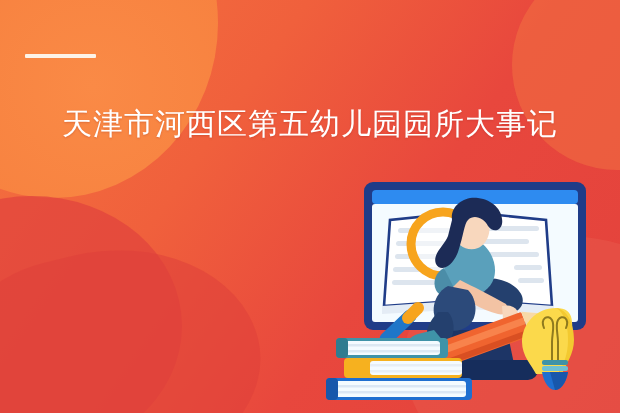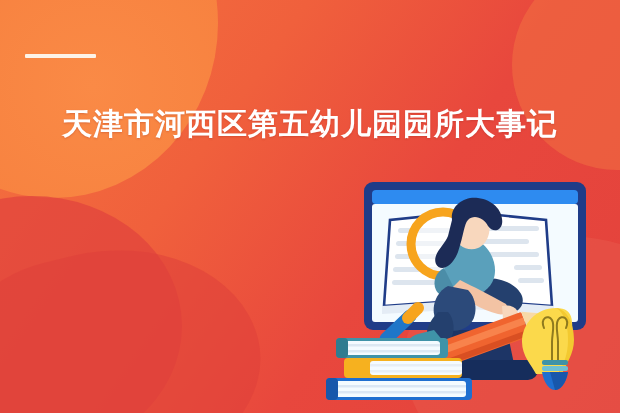--- a/index.html
+++ b/index.html
@@ -61,21 +61,21 @@
     background:#fdf3e8;
     border-radius:1px;
   }
   #page-title {
     position:absolute;
     left:0; top:104px;
     width:620px;
     text-align:center;
     color:#ffffff;
     font-size:30px;
-    font-weight:bold;
+    font-weight:normal;
     letter-spacing:1px;
     line-height:40px;
     white-space:nowrap;
     text-shadow:0 1px 2px rgba(150,35,25,.28);
   }
   
   #illustration {
     position:absolute;
     left:318px; top:168px;
     width:290px; height:245px;

